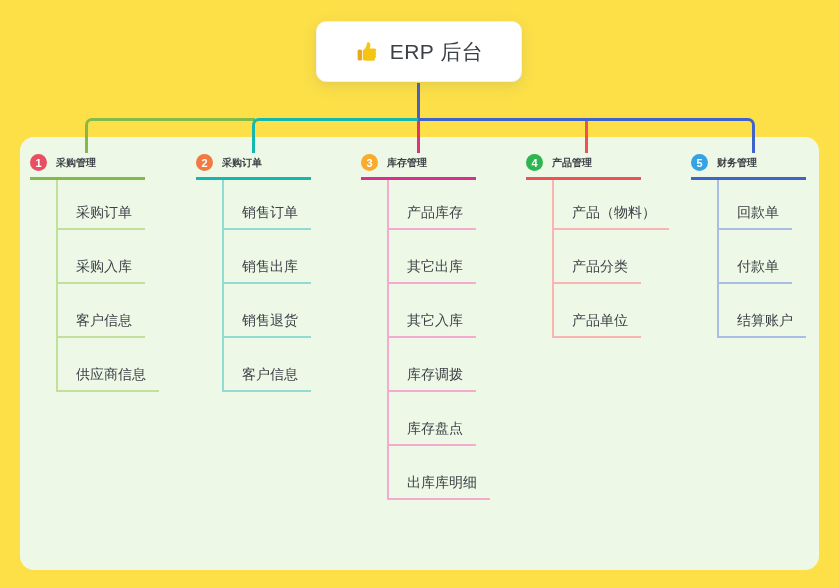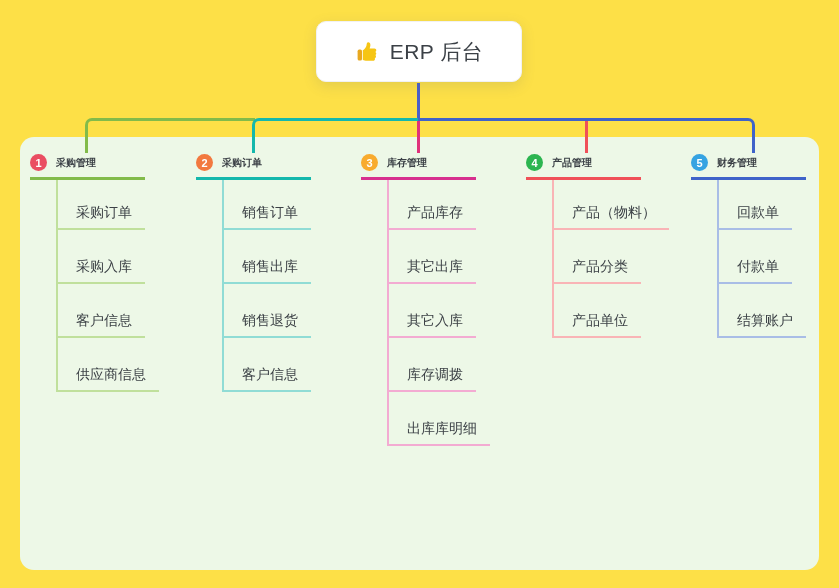--- a/index.html
+++ b/index.html
@@ -169,20 +169,23 @@
           <div class="sub">
             <span class="sub-label">其它出库</span>
           </div>
           <div class="sub">
             <span class="sub-label">其它入库</span>
           </div>
           <div class="sub">
             <span class="sub-label">库存调拨</span>
           </div>
           <div class="sub">
+            <span class="sub-label">库存盘点</span>
+          </div>
+          <div class="sub">
             <span class="sub-label">出库库明细</span>
           </div>
         </div>
     </div>
 
     <div class="column" style="left: 526px; --main: #f05058; --light: #f9b4b6; --badge: #2cb550;">
       <div class="topic">
         <span class="badge">4</span>
         <span class="topic-label">产品管理</span>
       </div>

